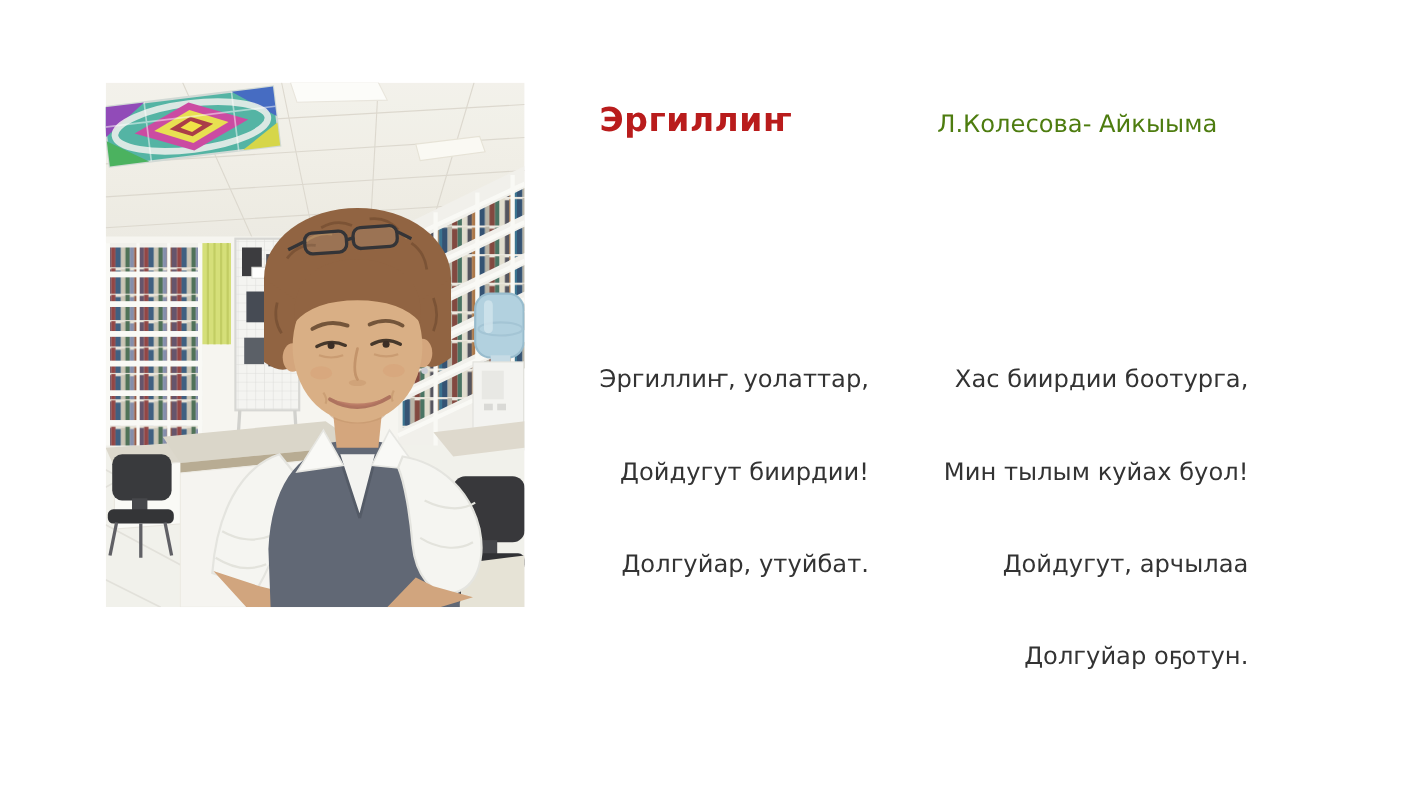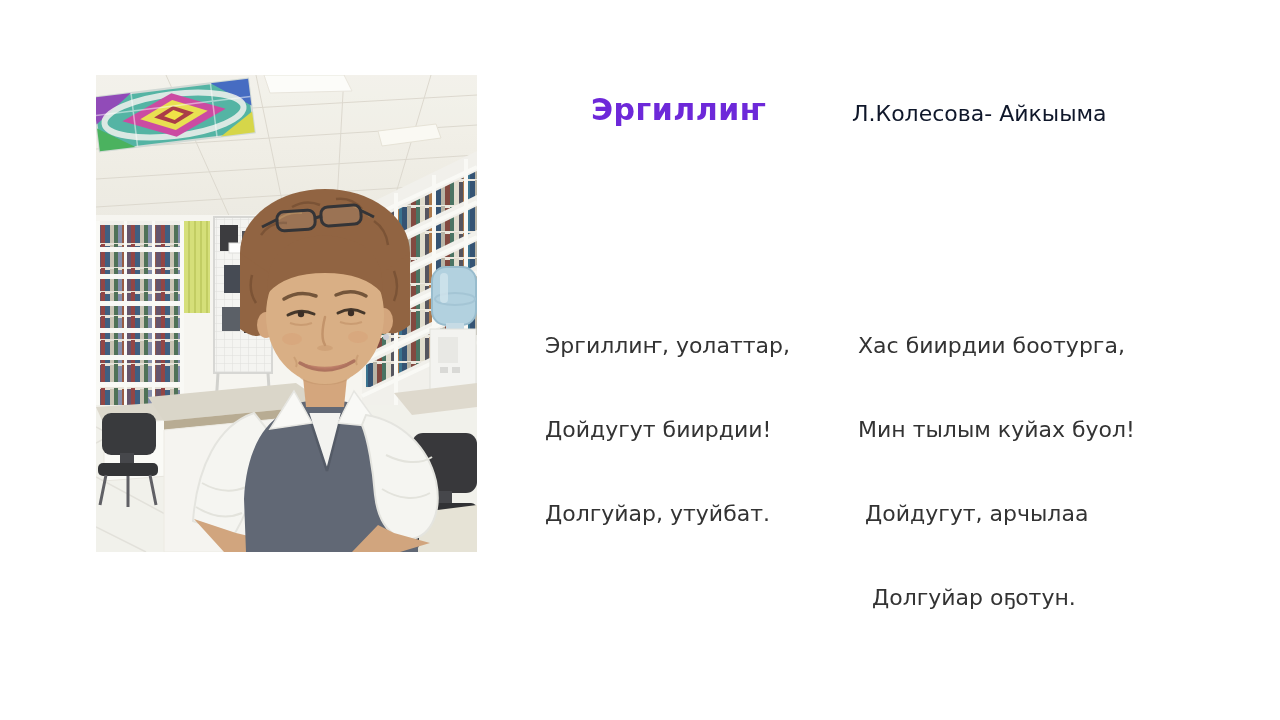--- a/index.html
+++ b/index.html
@@ -11,37 +11,36 @@
     font-family:"DejaVu Sans", sans-serif;
     margin:0 auto;
   }
   .photo{
     position:absolute;left:96px;top:75px;width:381px;height:477px;
     overflow:hidden;
   }
   .photo svg{display:block;width:381px;height:477px;}
   .title{
     position:absolute;left:545px;top:92px;
-    font-size:30px;font-weight:bold;color:#6d28d9;
+    font-size:30px;font-weight:bold;color:#b91c1c;
     letter-spacing:0.5px;
-    margin-left:46px;
   }
   .author{
     position:absolute;left:852px;top:101px;
-    font-size:22px;color:#0f172a;
+    font-size:22px;color:#4d7c0f;
   }
   .poem{
     position:absolute;top:220px;
     font-size:22px;line-height:28px;color:#333333;
     white-space:pre;
   }
   .poem.left-col{left:545px;}
   .poem.right-col{left:858px;}
   .stanza{margin:0 0 30px 0;}
-  .poem-line{height:28px;}
+  .poem-line{height:28px;text-align:right;}
 </style>
 </head>
 <body>
 
 <div class="slide">
 
   <div class="photo">
     <svg viewBox="0 0 381 477" preserveAspectRatio="none">
       <defs>
         <linearGradient id="ceilGrad" x1="0" y1="0" x2="0" y2="1">

